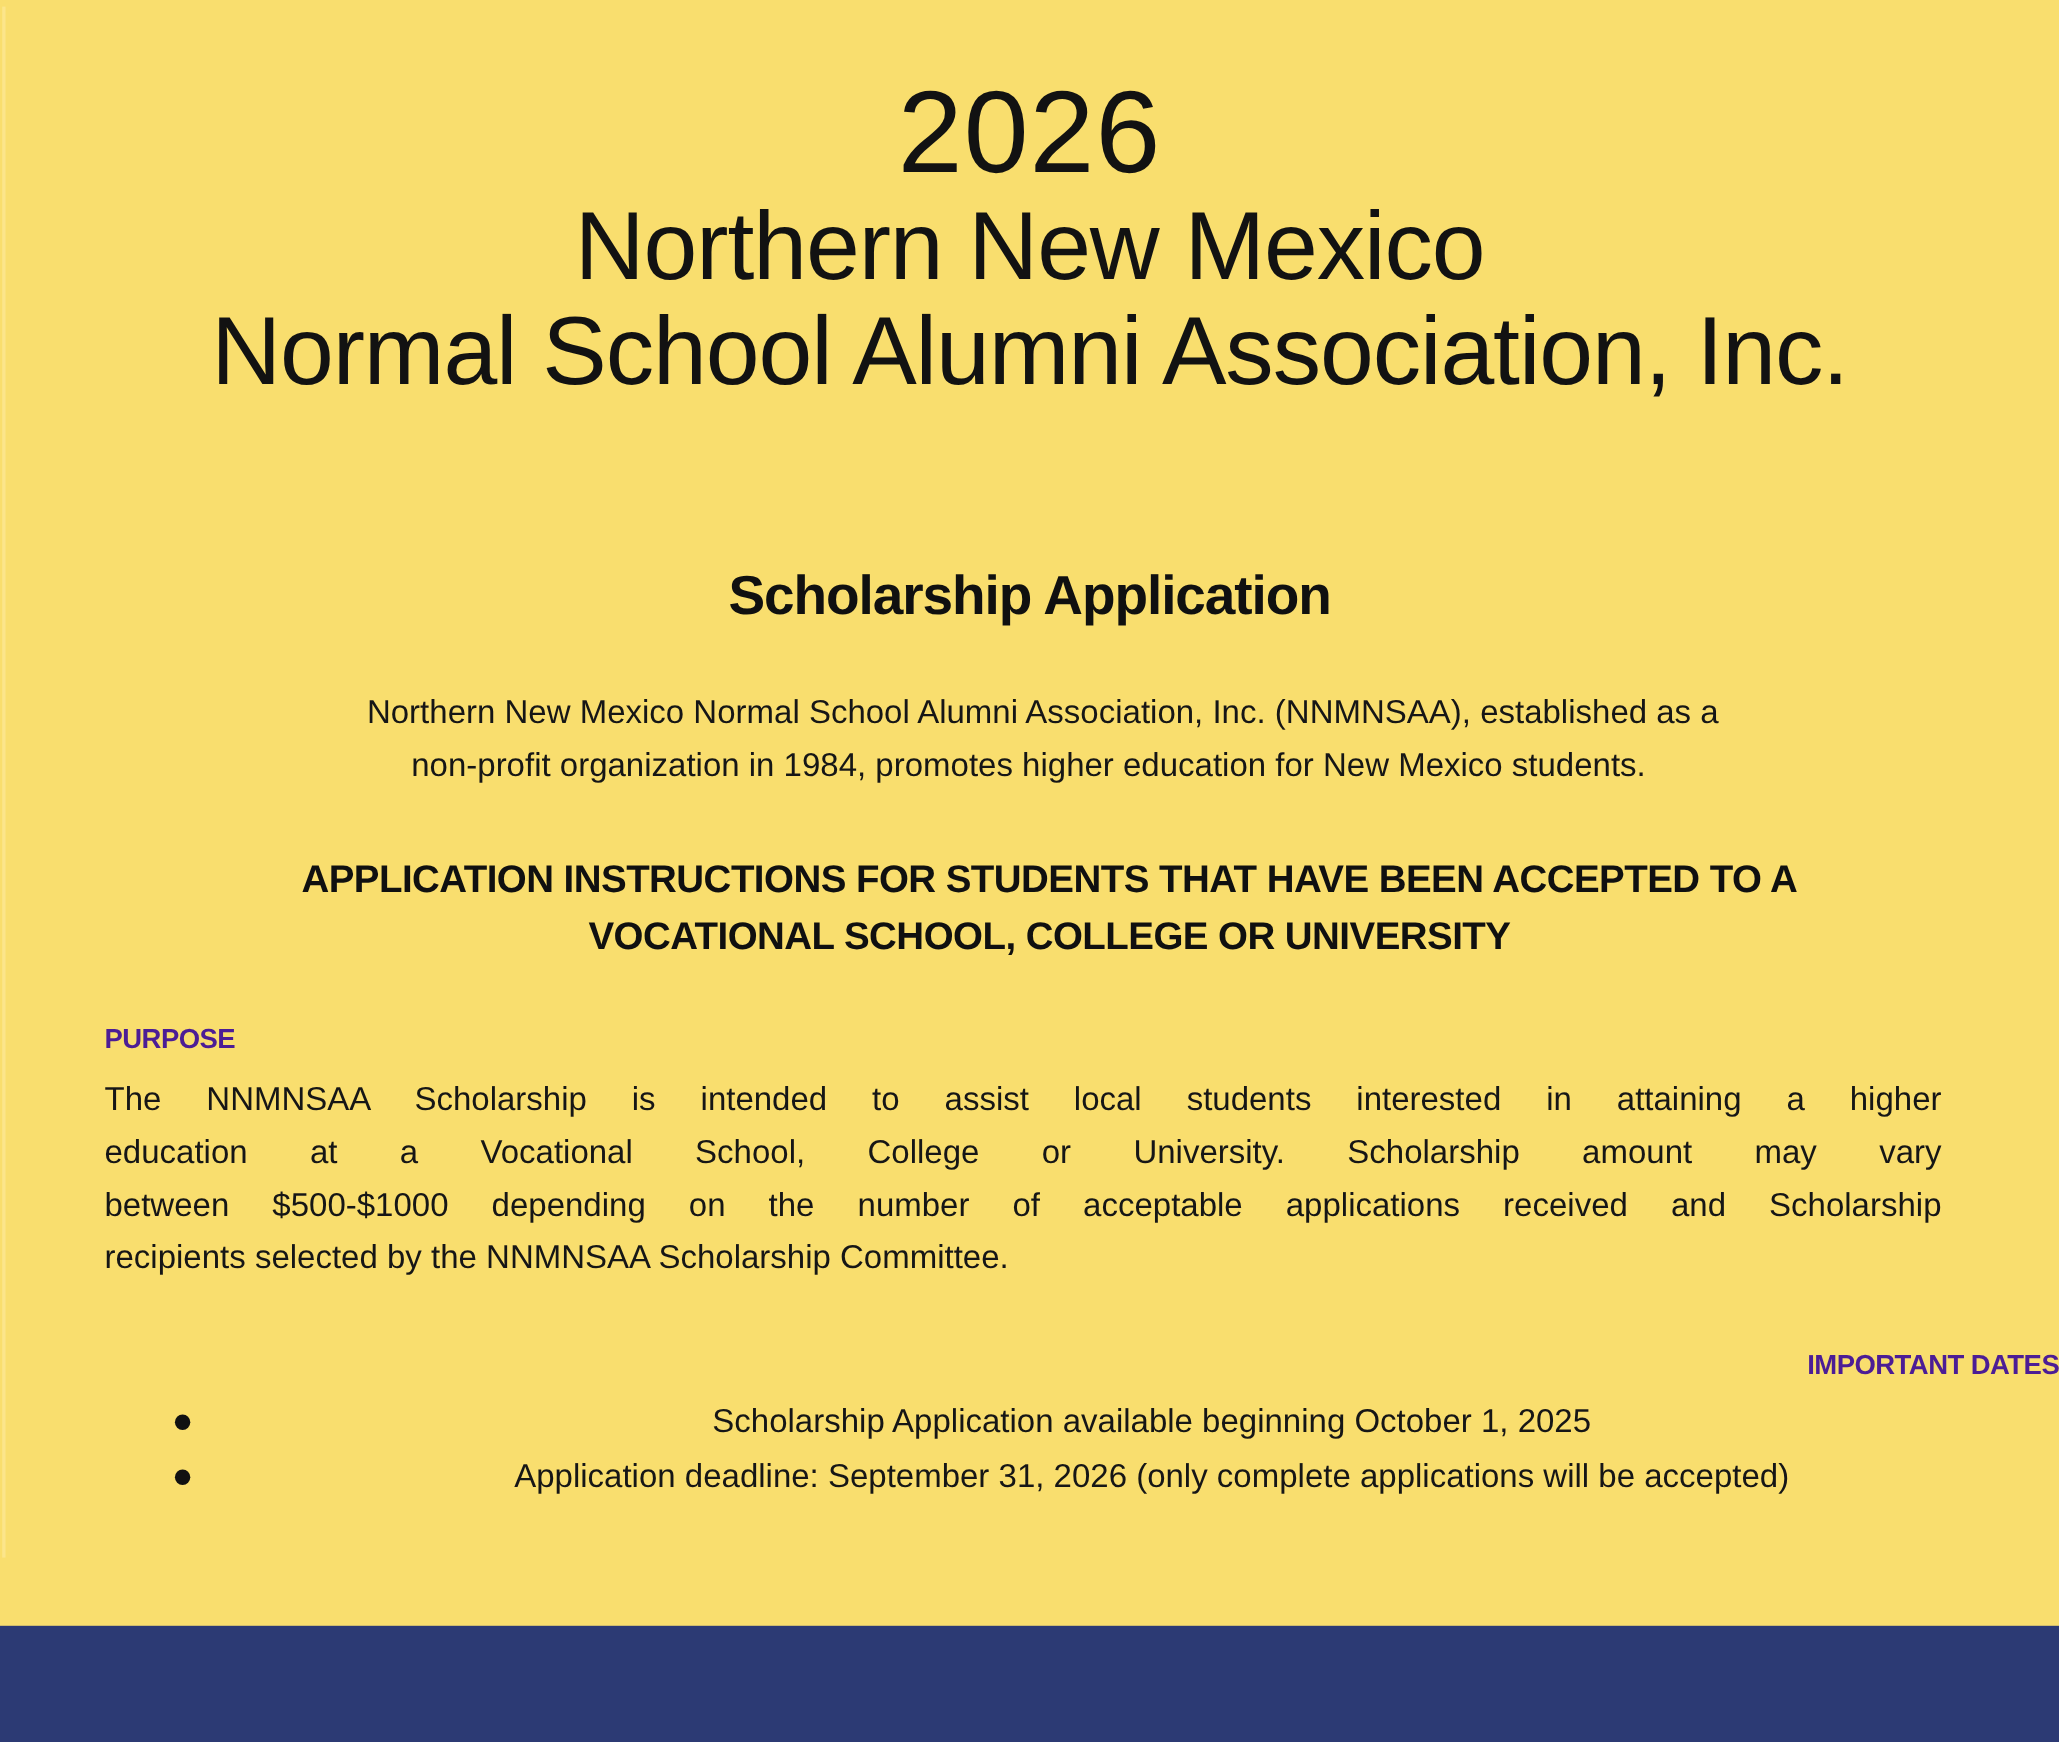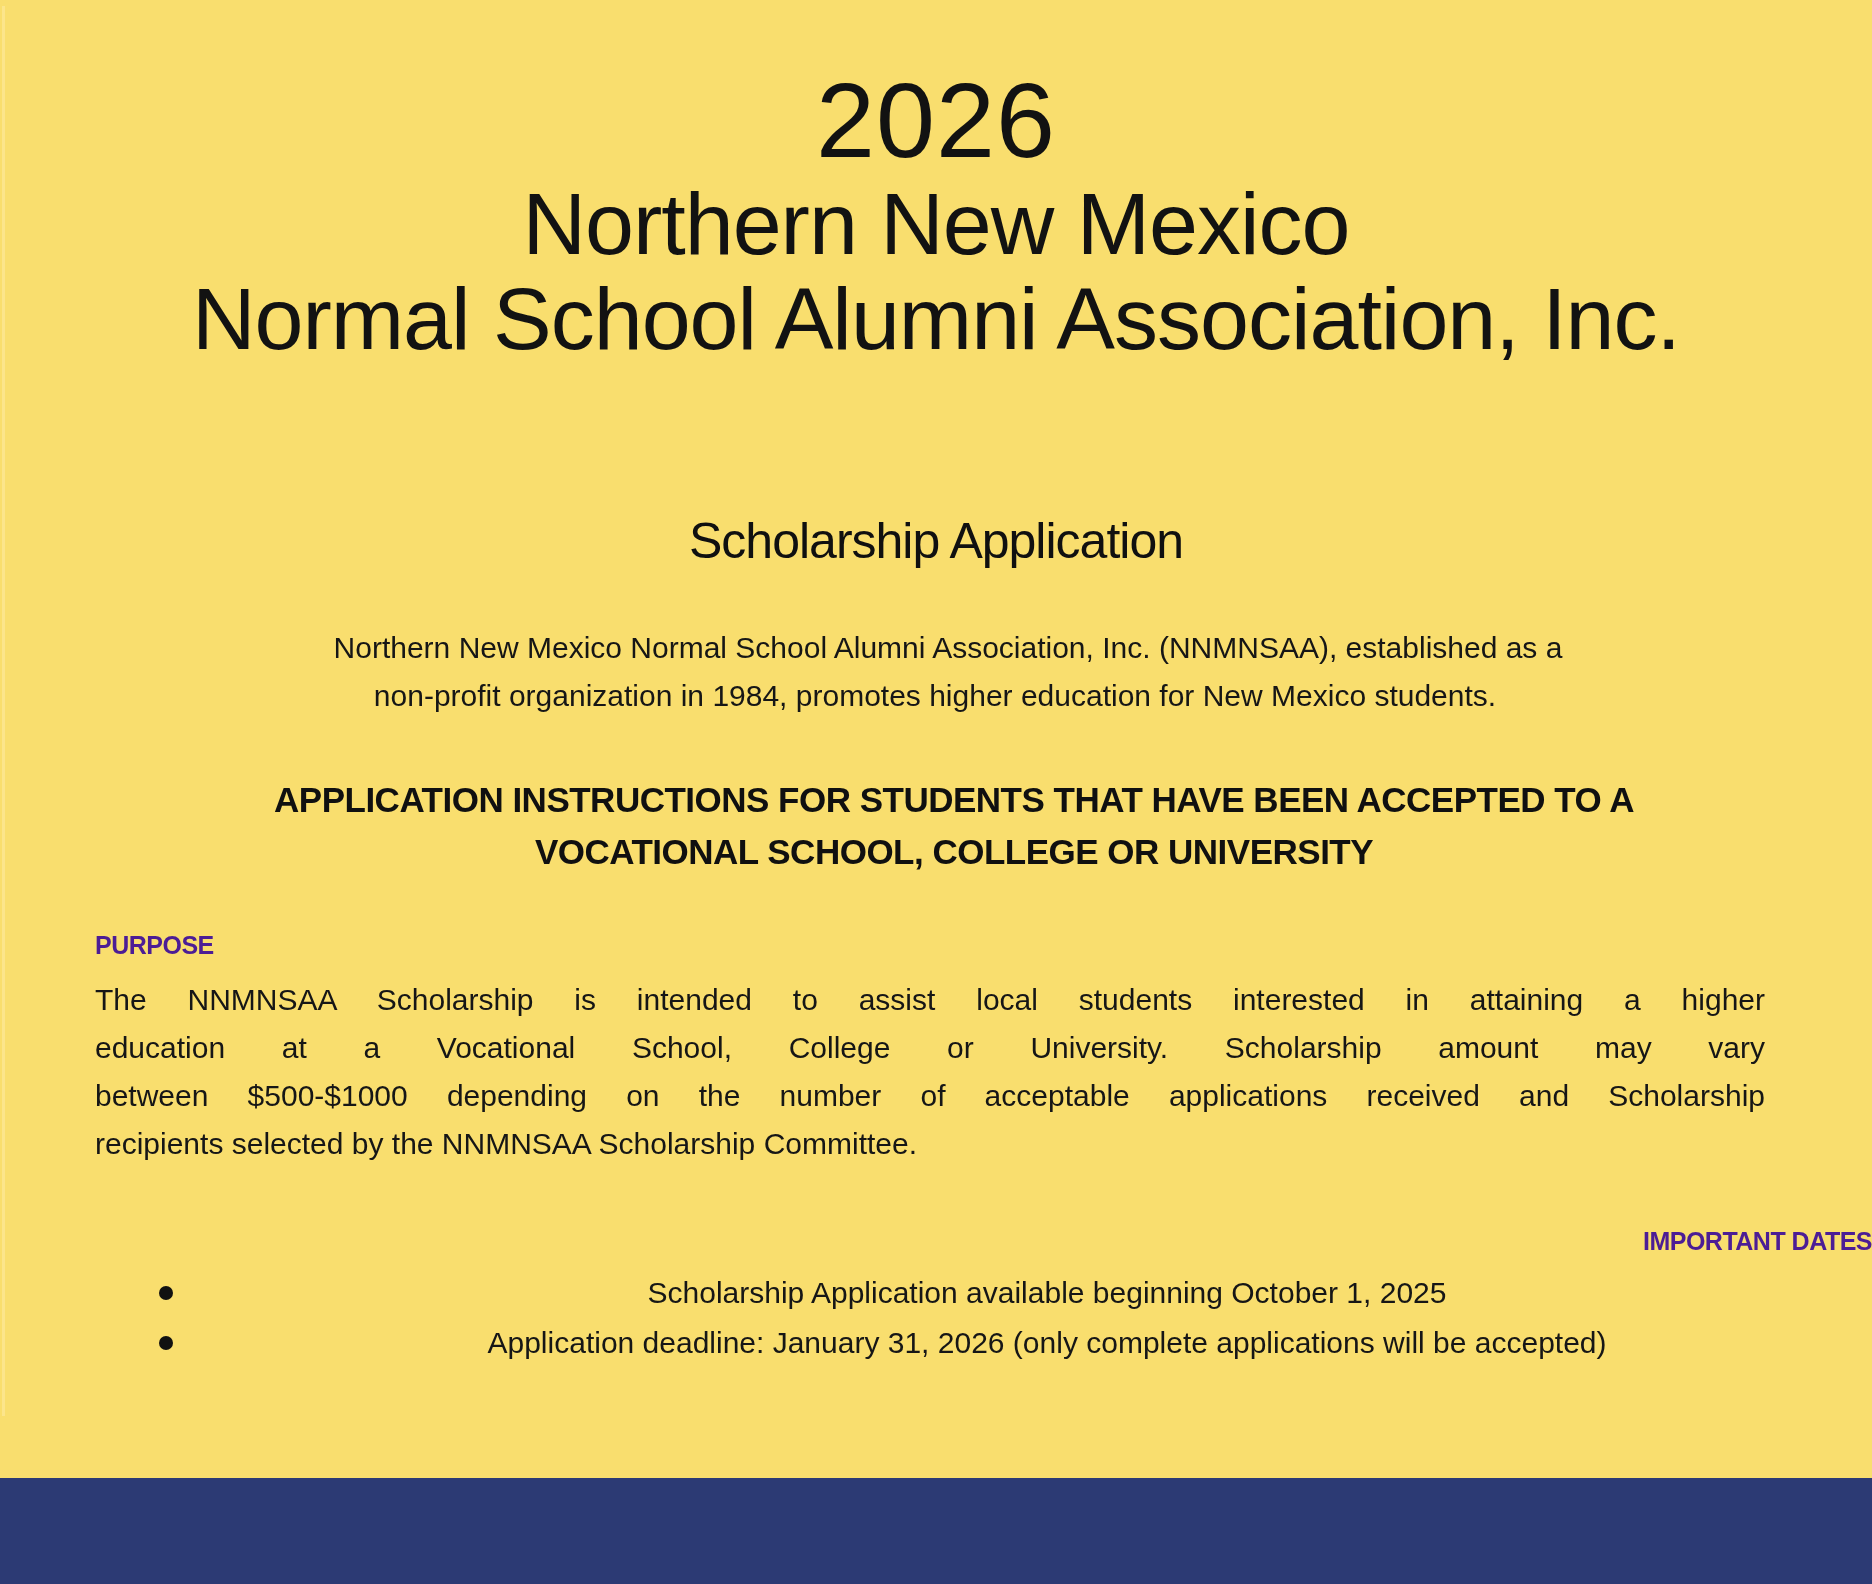--- a/index.html
+++ b/index.html
@@ -35,21 +35,21 @@
   .org-line {
     font-size: 88px;
     line-height: 95px;
     letter-spacing: -1px;
     white-space: nowrap;
   }
   .subtitle {
     margin-top: 146px;
     text-align: center;
     font-size: 50px;
-    font-weight: 400;
+    font-weight: 700;
     letter-spacing: -1px;
     line-height: 58px;
     color: #101010;
   }
   .intro {
     margin: 54px 97px 0 95px;
     font-size: 30px;
     line-height: 48px;
   }
   .intro-line { display: block; text-align: center; }
@@ -156,19 +156,19 @@
 
   <div class="section-heading dates-heading">IMPORTANT DATES</div>
 
   <ul class="dates-list">
     <li>
       <span class="bullet-dot"></span>
       <span>Scholarship Application available beginning October 1, 2025</span>
     </li>
     <li>
       <span class="bullet-dot"></span>
-      <span>Application deadline: January 31, 2026 (only complete applications will be accepted)</span>
+      <span>Application deadline: September 31, 2026 (only complete applications will be accepted)</span>
     </li>
   </ul>
 
   <div class="footer-band"></div>
 
 </div>
 
 </body></html>

